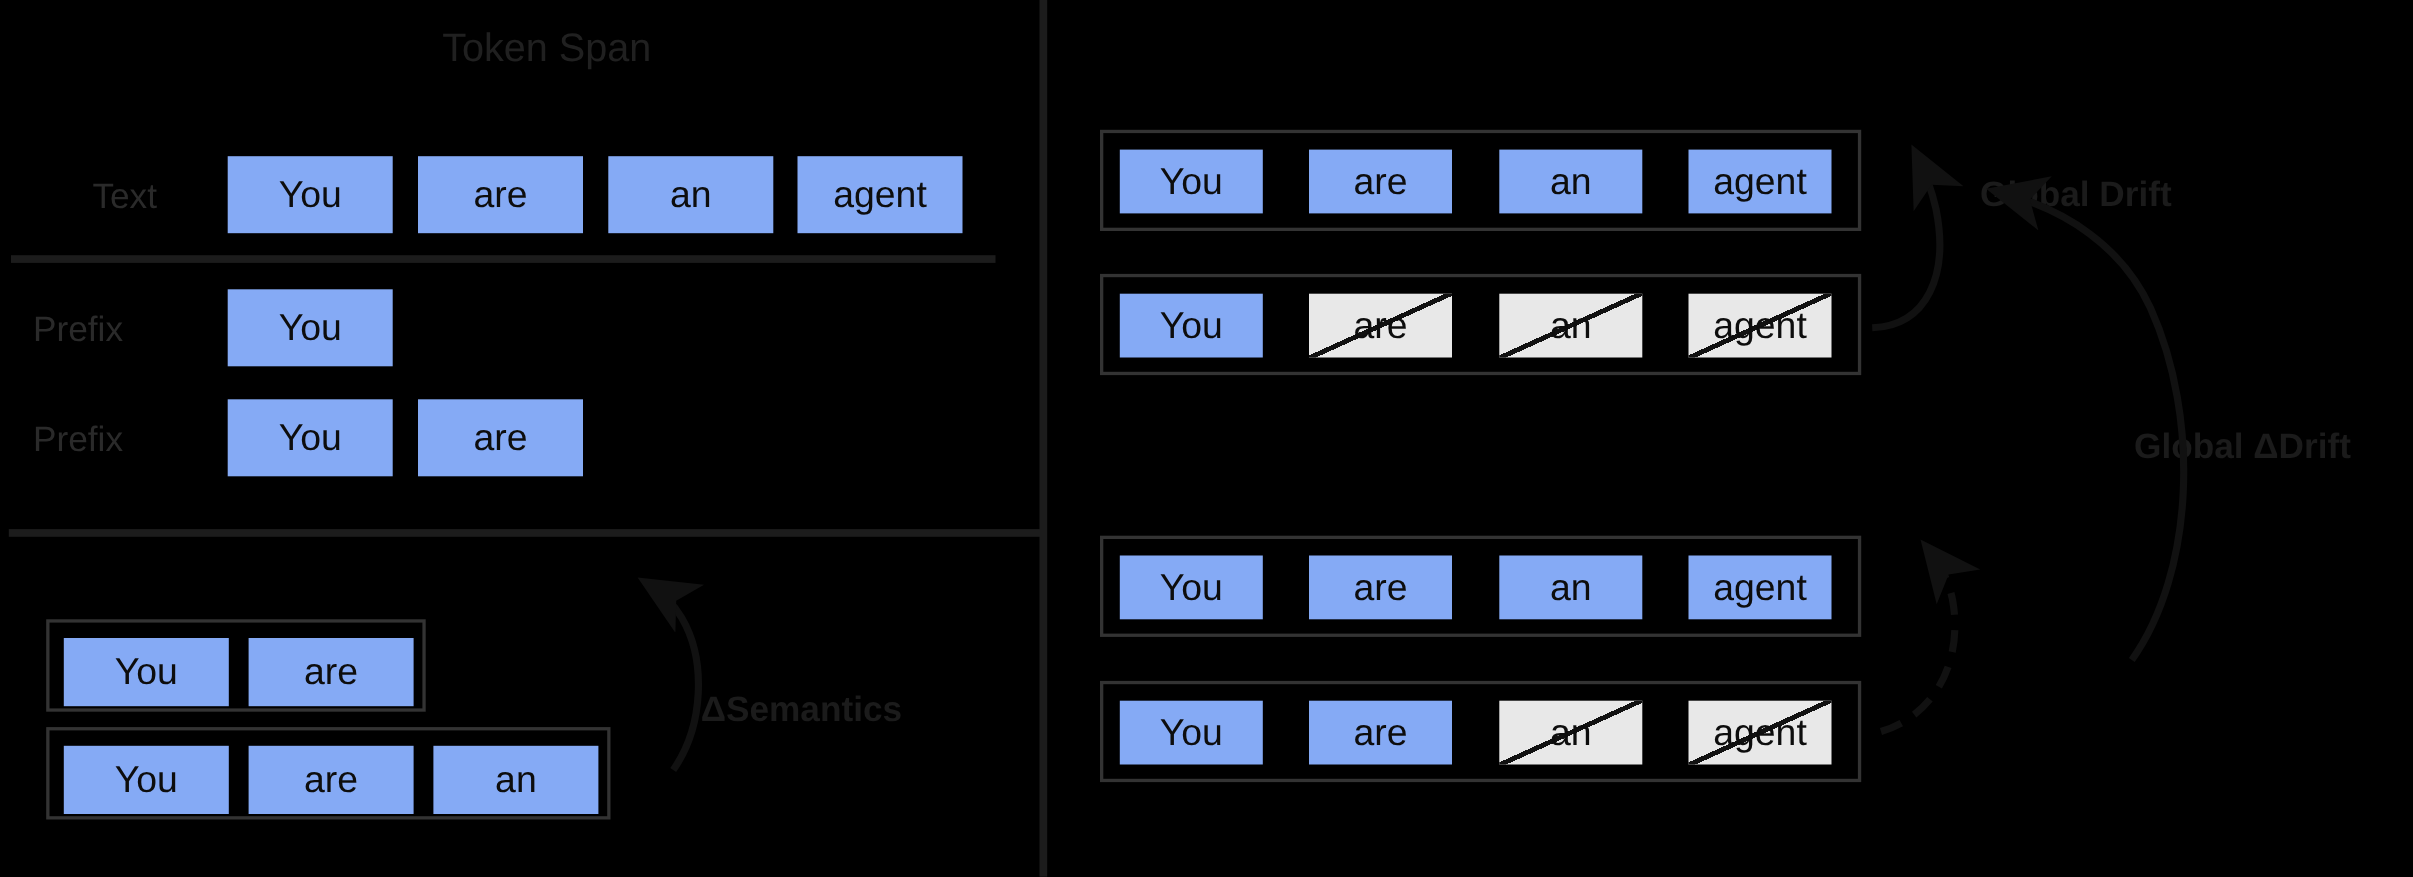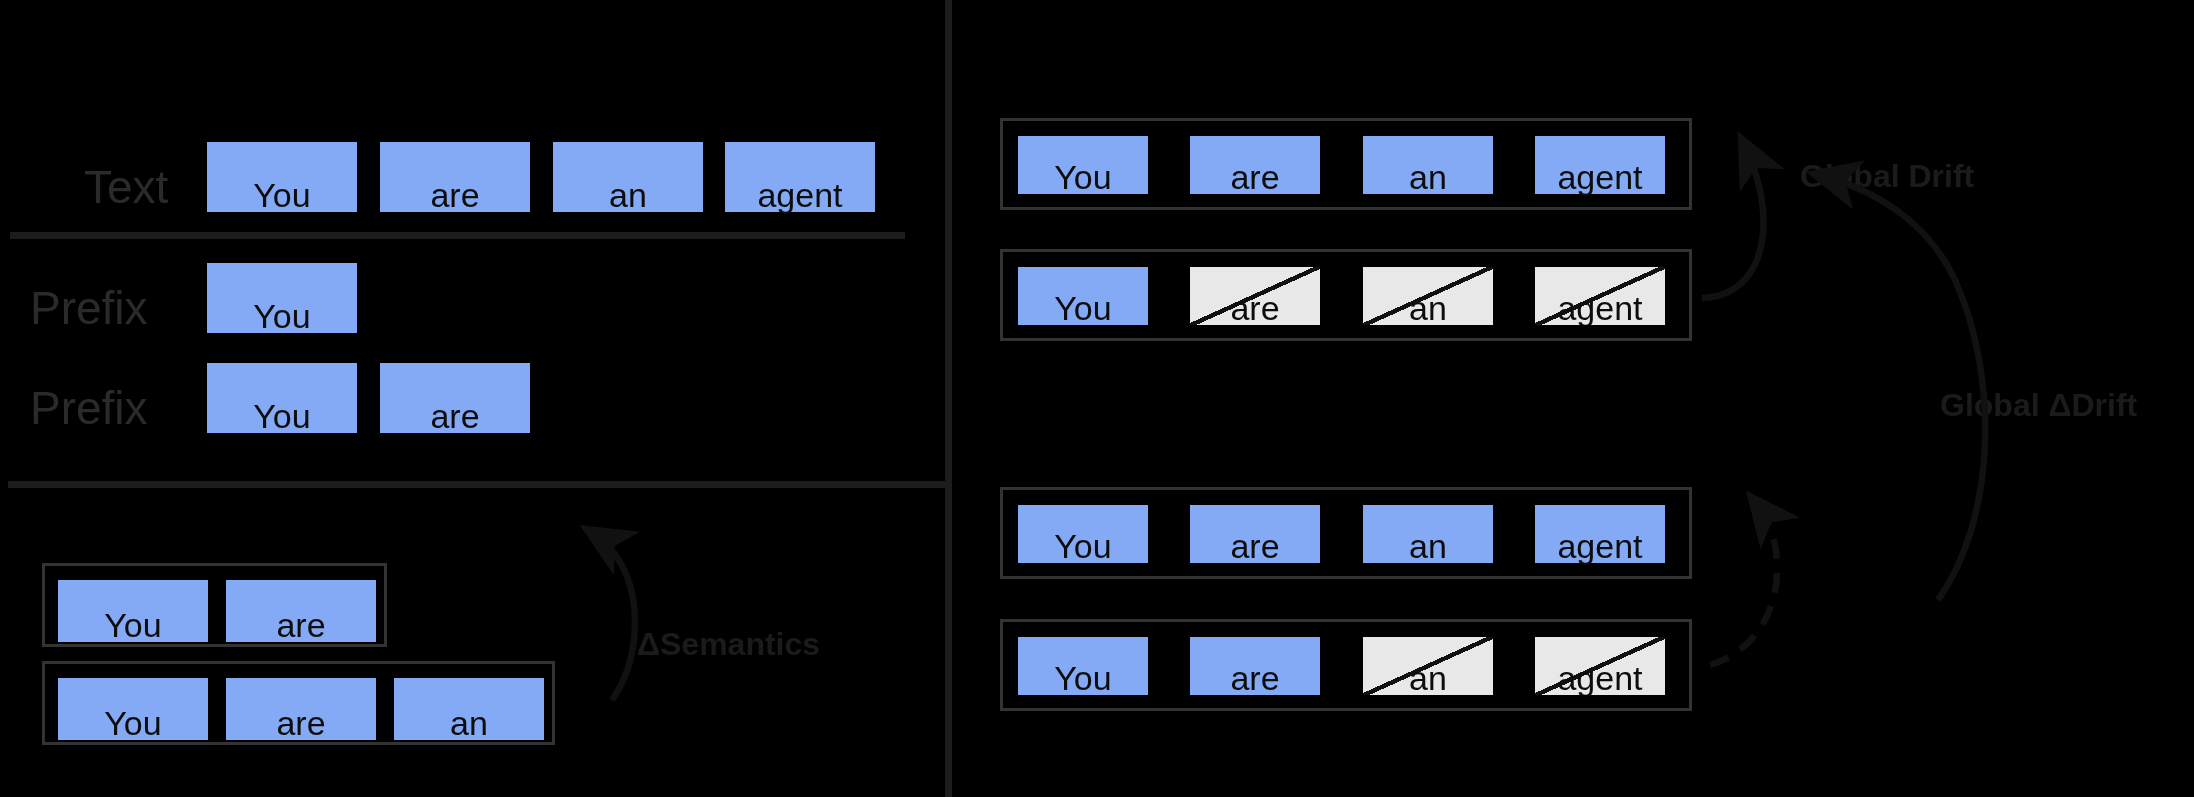--- a/index.html
+++ b/index.html
@@ -29,21 +29,21 @@
   .divider-v {
     position: absolute;
     background: #1c1c1c;
     width: 7px;
   }
   
   .token {
     position: absolute;
     background: #85AAF5;
     display: flex;
-    align-items: flex-end;
+    align-items: center;
     justify-content: center;
     color: #0d0d0d;
     font-size: 34px;
     font-family: "Liberation Sans", sans-serif;
     line-height: 1;
     box-sizing: border-box;
   }
   .token.masked {
     background: #e8e8e8;
     overflow: hidden;
@@ -68,21 +68,21 @@
   .group-frame {
     position: absolute;
     border: 3px solid #333333;
     box-sizing: border-box;
     background: transparent;
   }
   
   .row-label {
     position: absolute;
     color: #2a2a2a;
-    font-size: 46px;
+    font-size: 32px;
     font-family: "Liberation Sans", sans-serif;
     white-space: nowrap;
   }
   .panel-title {
     position: absolute;
     color: #202020;
     font-size: 36px;
     font-family: "Liberation Sans", sans-serif;
     white-space: nowrap;
   }
@@ -105,20 +105,21 @@
 </style>
 </head>
 <body>
 
 <div class="stage">
 
   <div class="divider-h" style="left:10px; top:232px; width:895px;"></div>
   <div class="divider-h" style="left:8px; top:481px; width:940px;"></div>
   <div class="divider-v" style="left:945px; top:0px; height:797px;"></div>
 
+  <div class="panel-title" style="left:402px; top:22px;">Token Span</div>
 
   <div class="row-label" style="left:84px; top:160px;">Text</div>
   <div class="token" style="left:207px; top:142px; width:150px; height:70px;">
     <span>You</span>
   </div>
   <div class="token" style="left:380px; top:142px; width:150px; height:70px;">
     <span>are</span>
   </div>
   <div class="token" style="left:553px; top:142px; width:150px; height:70px;">
     <span>an</span>

